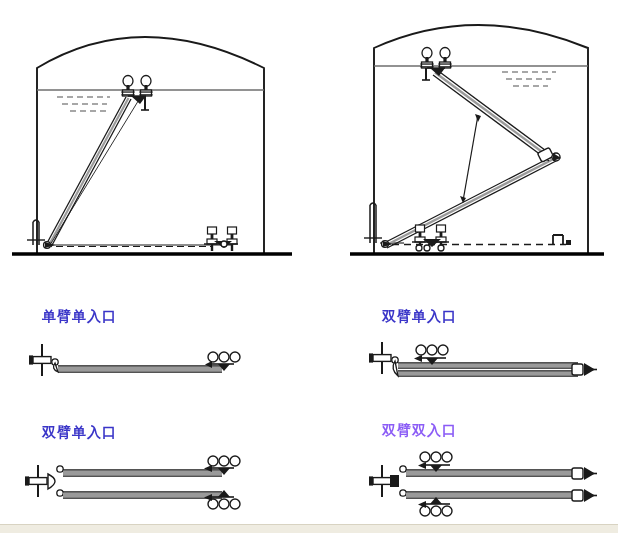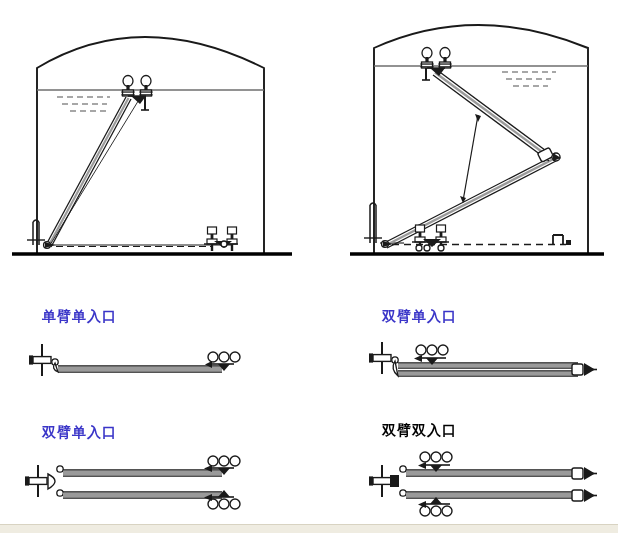--- a/index.html
+++ b/index.html
@@ -316,16 +316,16 @@
       </g>
     </g>
   </svg>
 
   <div class="lbl" id="lbl-tl" style="color:#3a35c8">单臂单入口</div>
 
   <div class="lbl" id="lbl-tr" style="color:#3a35c8">双臂单入口</div>
 
   <div class="lbl" id="lbl-bl" style="color:#3a35c8">双臂单入口</div>
 
-  <div class="lbl" id="lbl-br" style="color:#000000">双臂双入口</div>
+  <div class="lbl" id="lbl-br" style="color:#8b5cf6">双臂双入口</div>
 
   <div id="footer-strip"></div>
 </div>
 
 </body></html>

